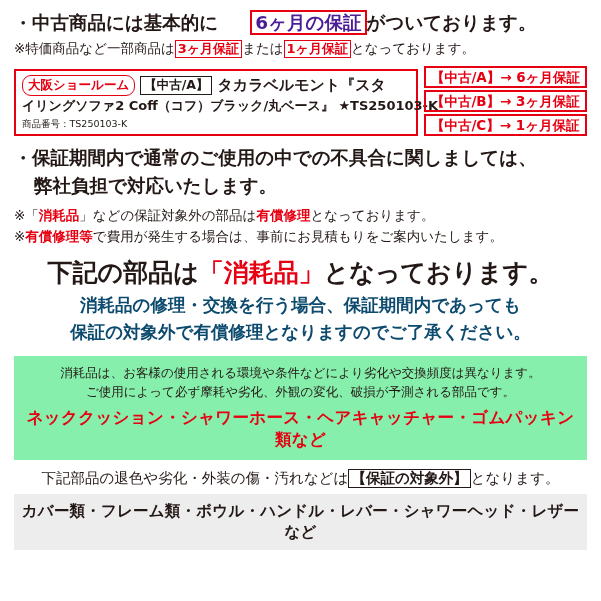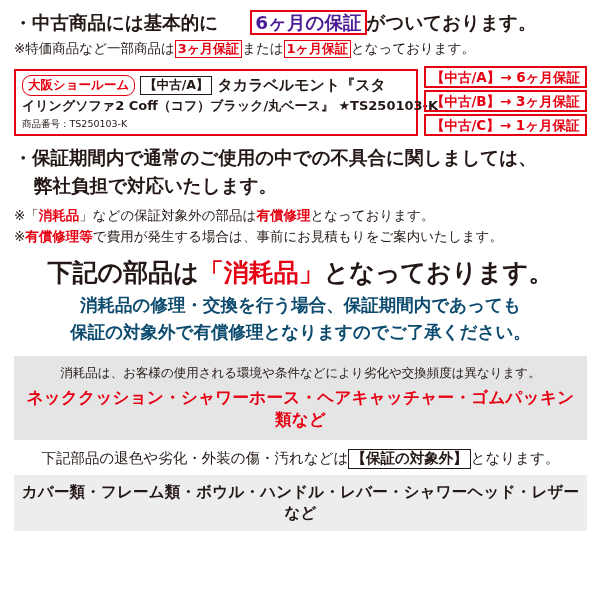--- a/index.html
+++ b/index.html
@@ -187,21 +187,21 @@
     text-align: center;
     color: #0c4a6e;
     font-weight: bold;
     font-size: 17.5px;
     line-height: 1.45;
     margin: 2px 0 0 0;
   }
 
   
   .panel {
-    background: #e5e5e5;
+    background: #86efac;
     padding: 7px 8px 9px 8px;
     margin: 10px 0 8px 0;
     text-align: center;
   }
   .panel-note {
     font-size: 12.5px;
     line-height: 1.55;
     color: #231815;
   }
   .panel-items {
@@ -279,20 +279,21 @@
 
   <div class="cons-head">
     <span>下記の部品は</span><span class="hl">「消耗品」</span><span>となっております。</span>
   </div>
 
   <div class="cons-sub">消耗品の修理・交換を行う場合、保証期間内であっても</div>
   <div class="cons-sub">保証の対象外で有償修理となりますのでご了承ください。</div>
 
   <div class="panel">
     <div class="panel-note">消耗品は、お客様の使用される環境や条件などにより劣化や交換頻度は異なります。</div>
+    <div class="panel-note">ご使用によって必ず摩耗や劣化、外観の変化、破損が予測される部品です。</div>
     <div class="panel-items">ネッククッション・シャワーホース・ヘアキャッチャー・ゴムパッキン類など</div>
   </div>
 
   <div class="bottom-note">
     <span>下記部品の退色や劣化・外装の傷・汚れなどは</span><span class="box-blk">【保証の対象外】</span><span>となります。</span>
   </div>
 
   <div class="bottom-bar">カバー類・フレーム類・ボウル・ハンドル・レバー・シャワーヘッド・レザーなど</div>
 
 </div>

